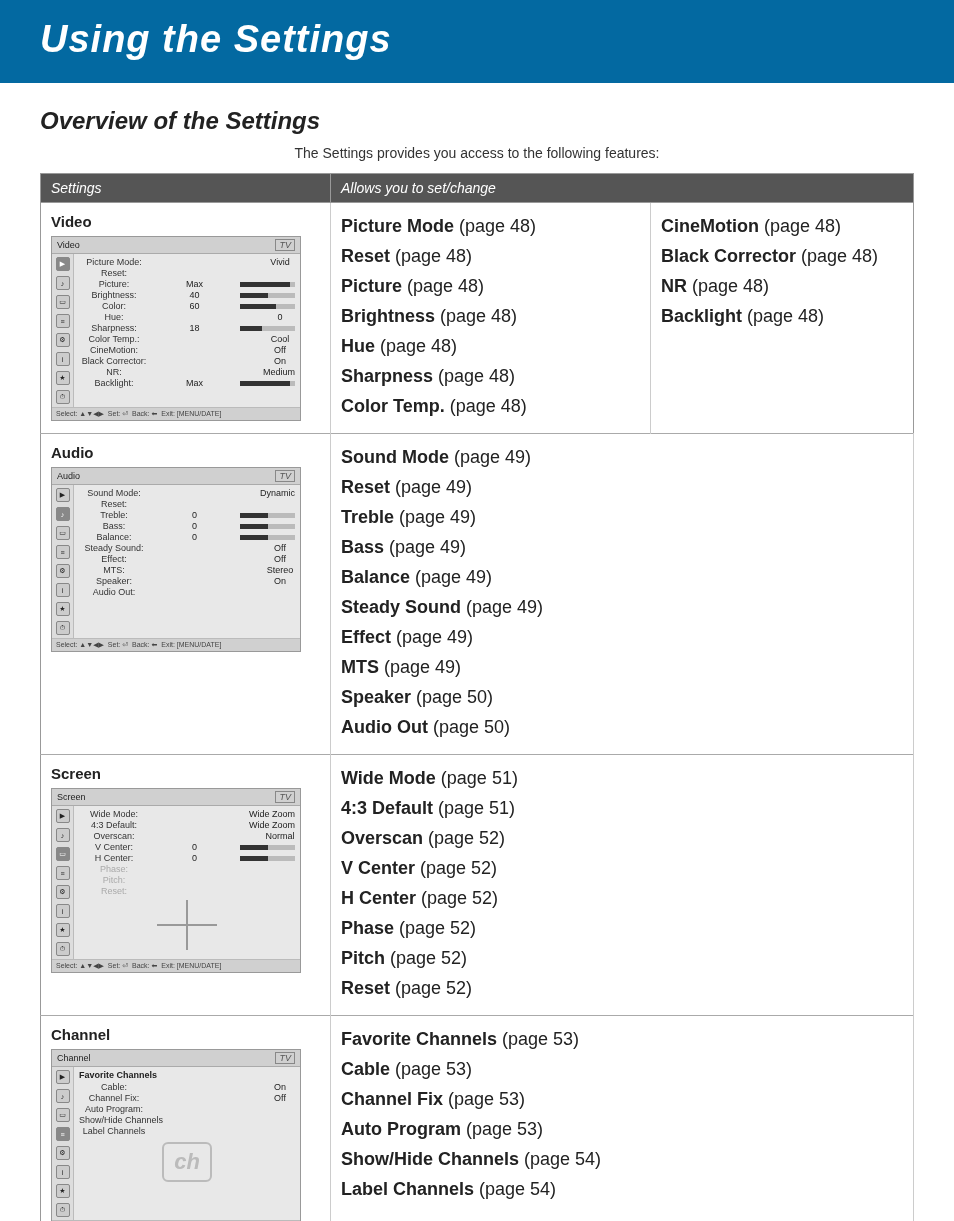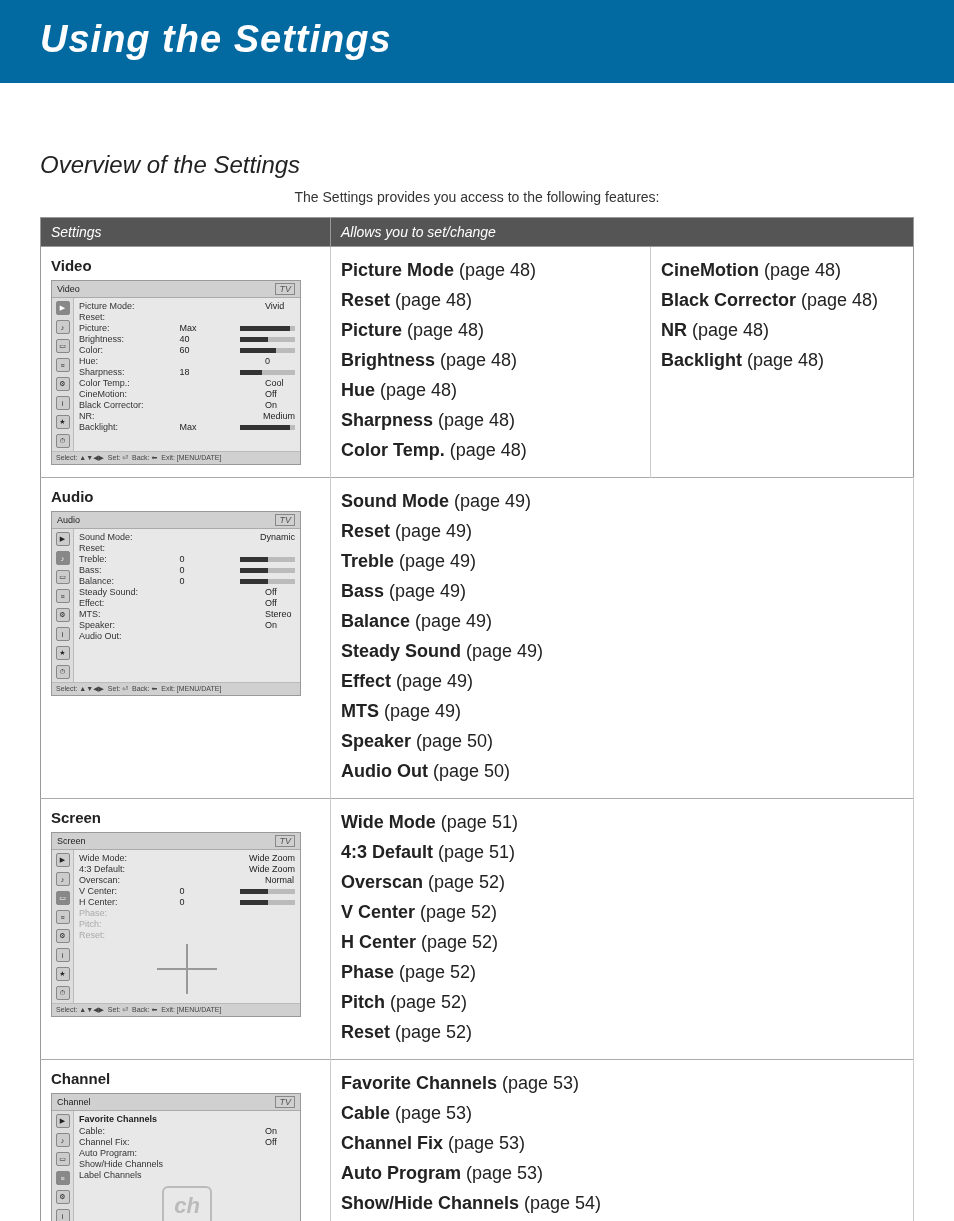--- a/index.html
+++ b/index.html
@@ -28,24 +28,23 @@
 
     
     .main-content {
       padding: 24px 40px 30px 40px;
     }
 
     
     .section-title {
       font-size: 24px;
       font-style: italic;
-      font-weight: normal;
+      font-weight: bold;
       color: #222;
       margin-bottom: 10px;
-      margin-top: 44px;
     }
 
     .intro-text {
       text-align: center;
       font-size: 14px;
       color: #333;
       margin-bottom: 12px;
     }
 
     
@@ -151,20 +150,21 @@
     }
 
     .tv-icon.active {
       background: #888;
       color: #fff;
     }
 
     .tv-mockup-content {
       flex: 1;
       padding: 3px 5px;
+      text-align: center;
     }
 
     .tv-row {
       display: flex;
       justify-content: space-between;
       align-items: center;
       margin-bottom: 1px;
       font-size: 9px;
     }
 

